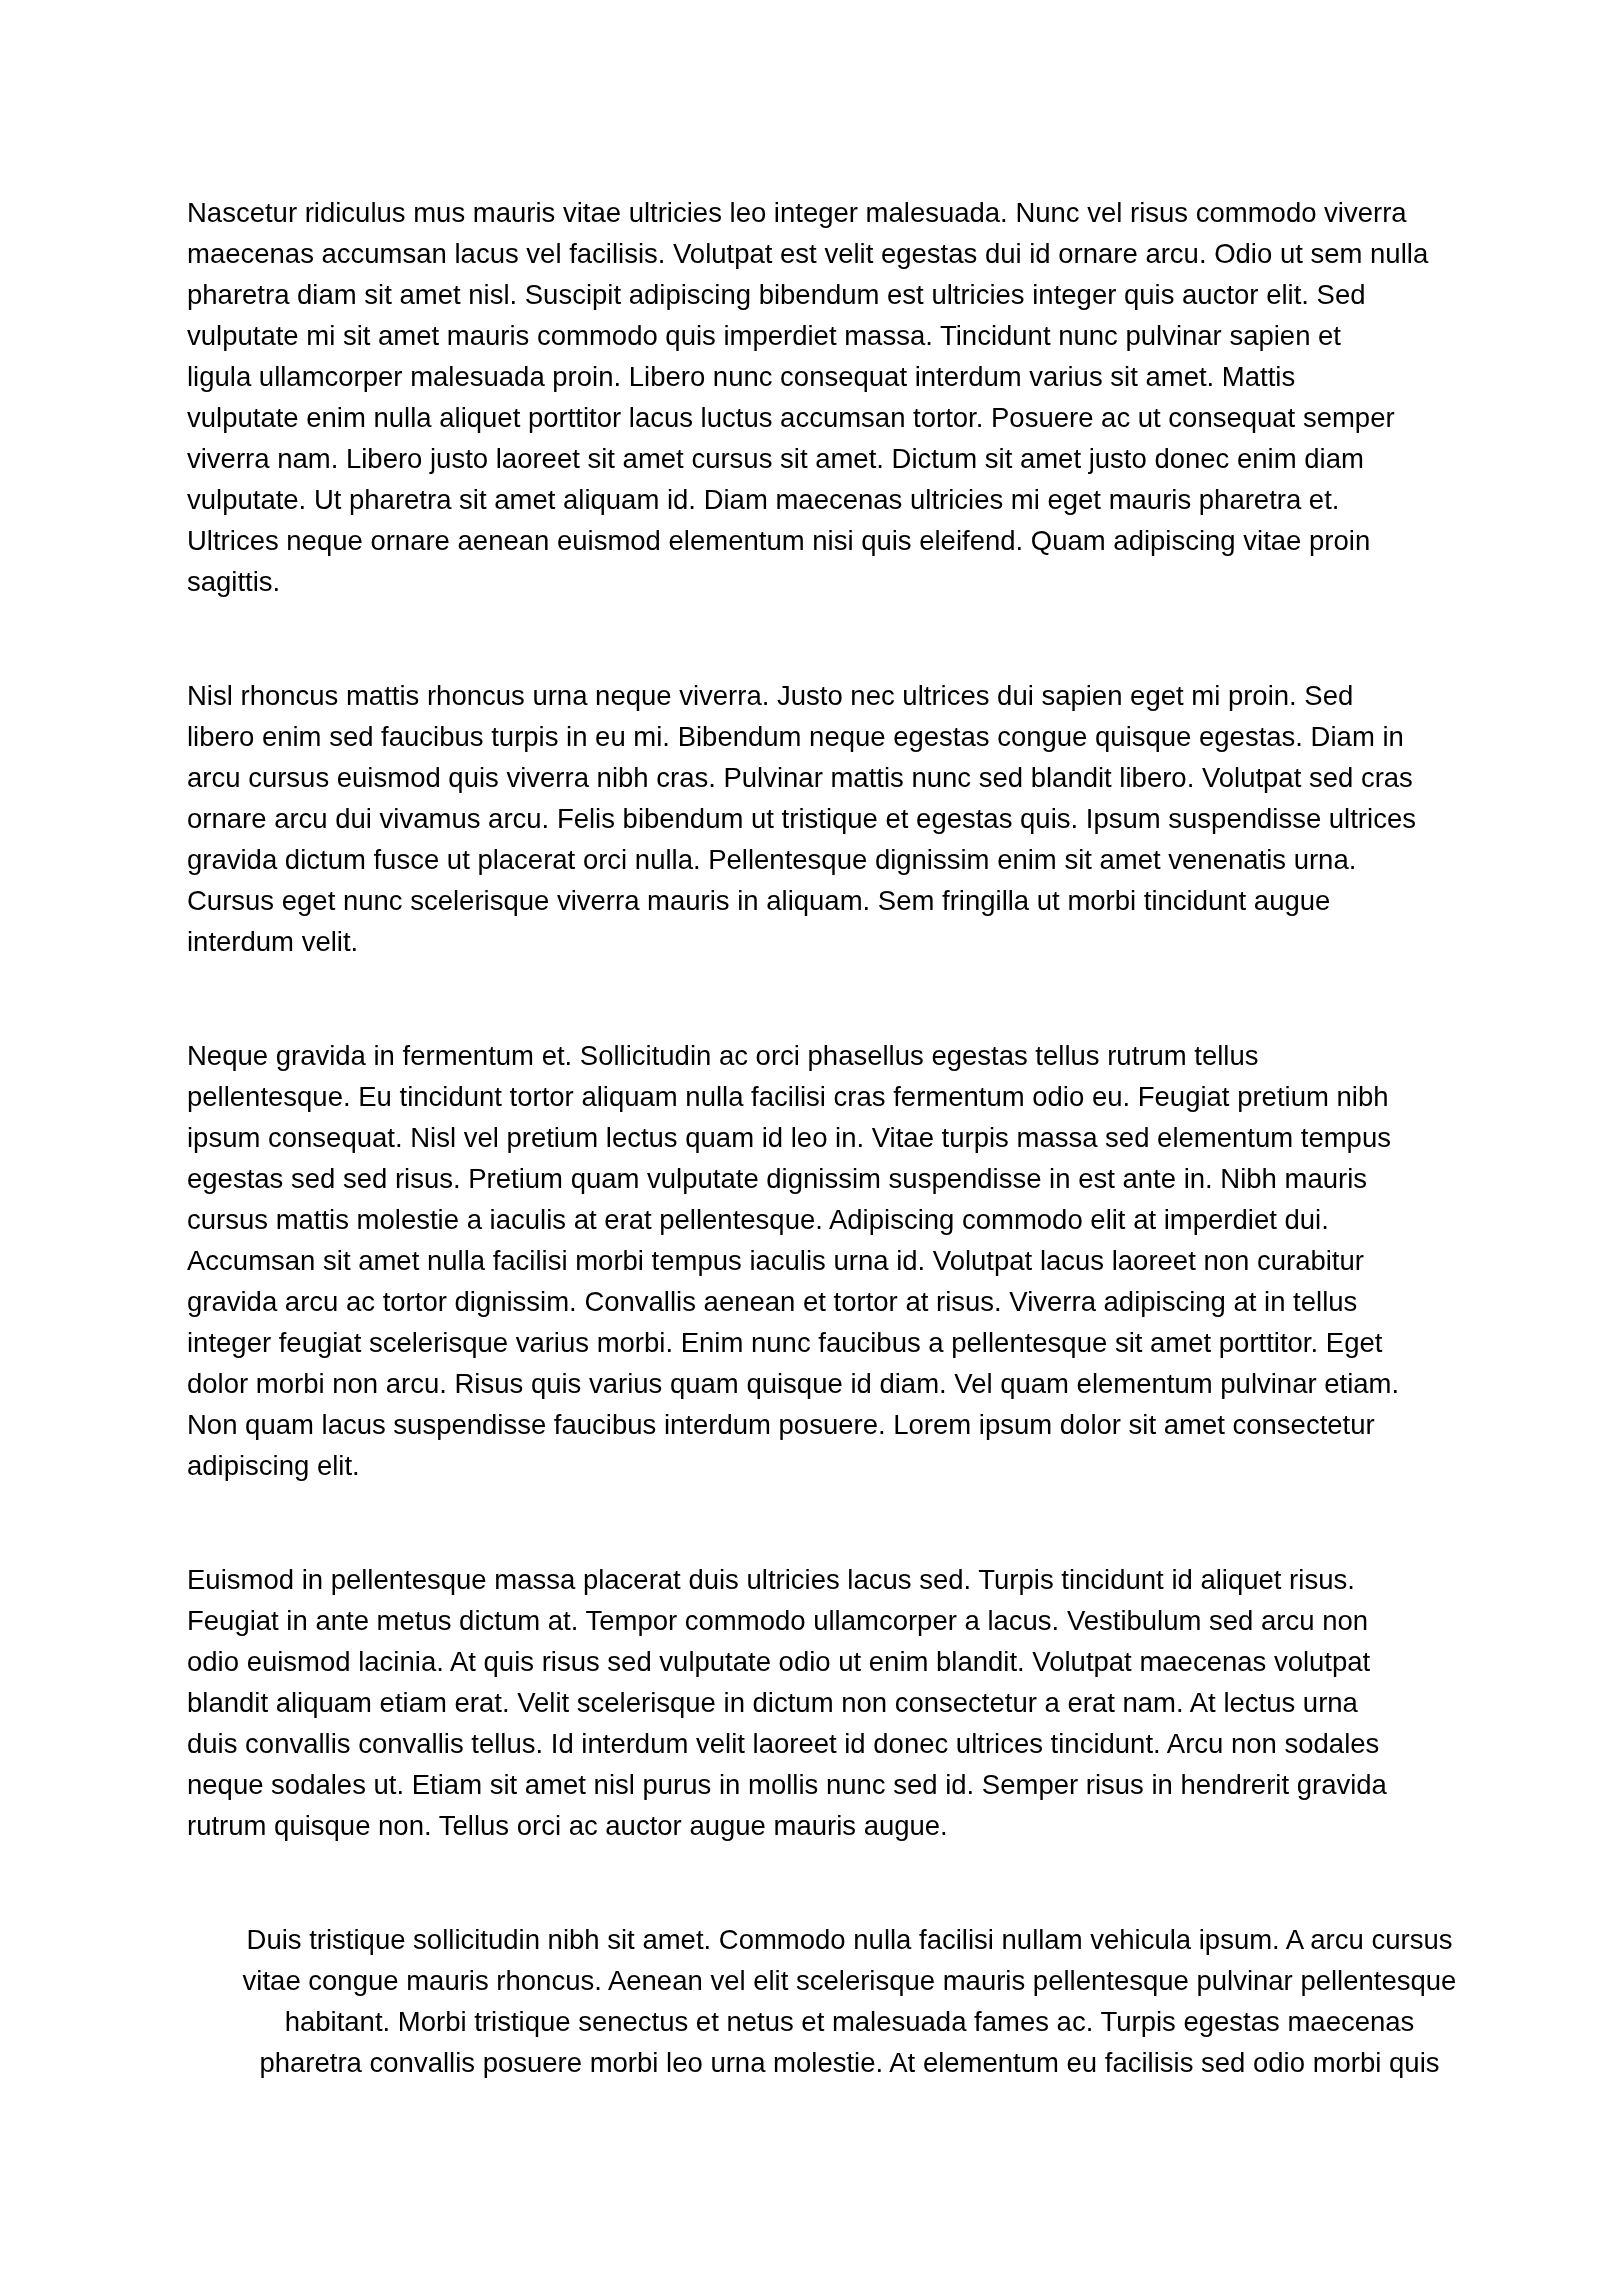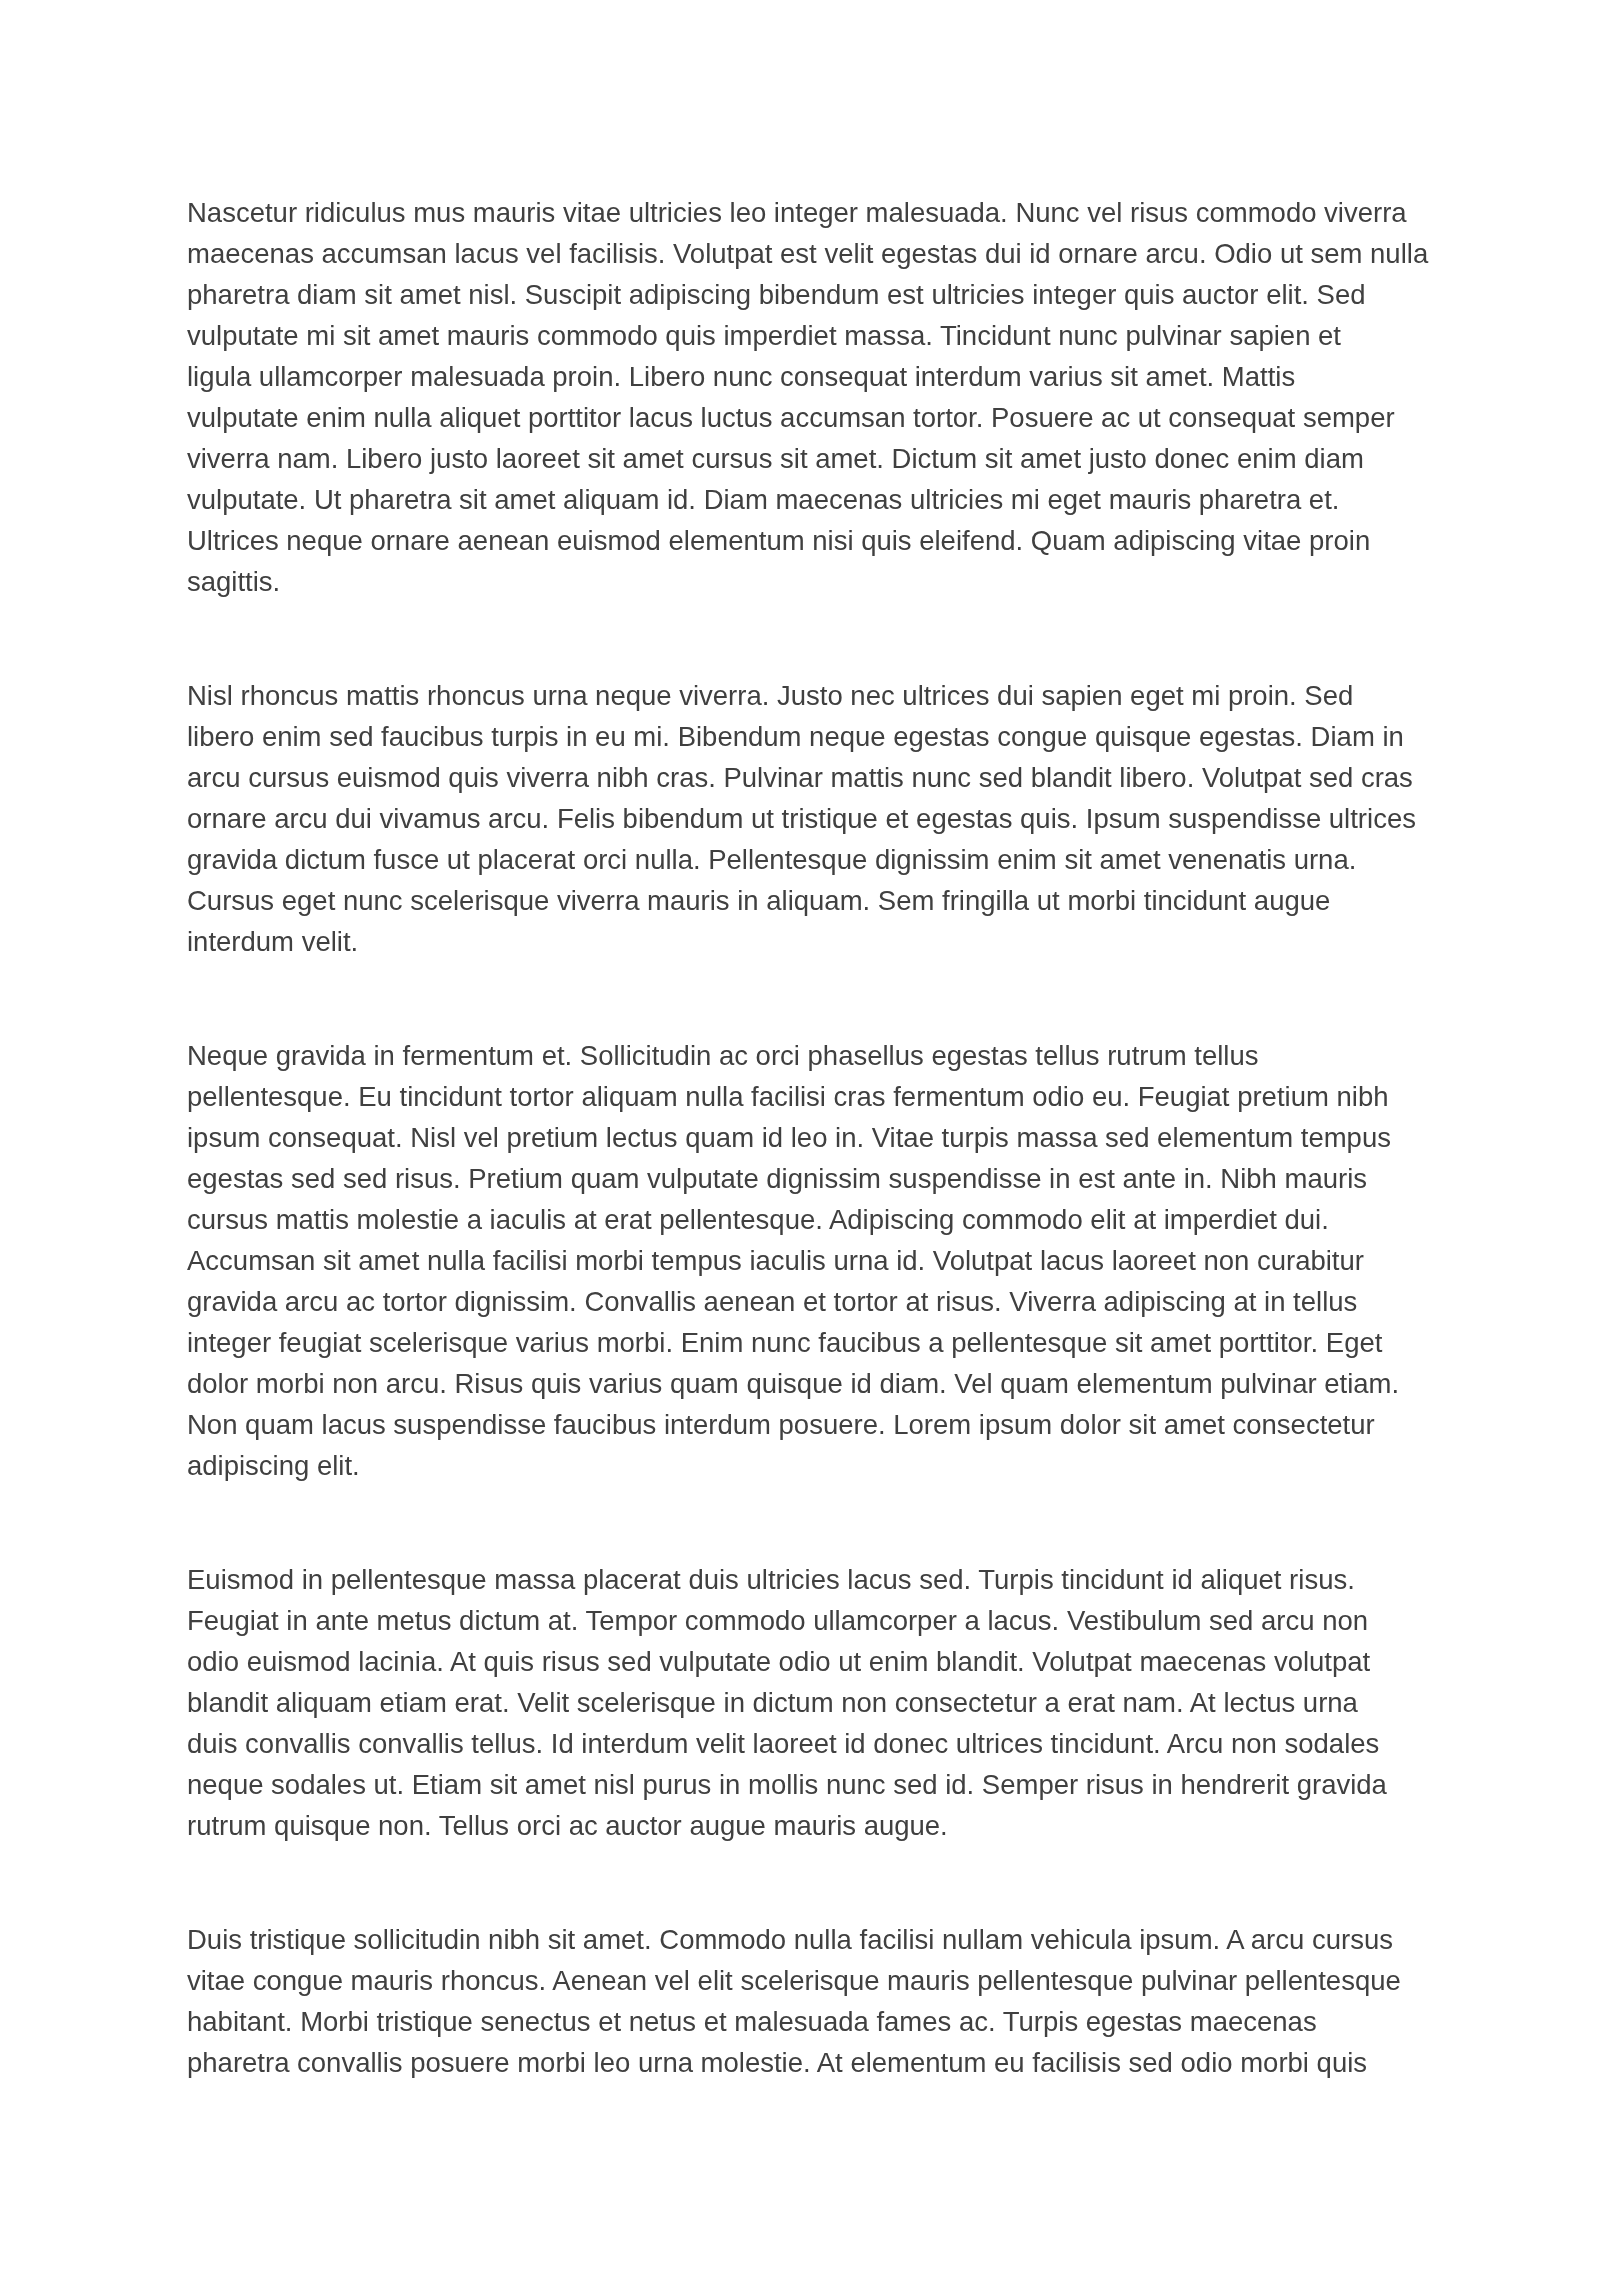--- a/index.html
+++ b/index.html
@@ -14,30 +14,31 @@
   }
   .page {
     box-sizing: border-box;
     width: 1623px;
     height: 2295px;
     background: #ffffff;
     padding: 192px 111px 0 187px;
     font-family: "Liberation Sans", "DejaVu Sans", sans-serif;
     font-size: 27.5px;
     line-height: 41px;
-    color: #404040;
+    color: #000000;
     text-align: left;
   }
   .para {
     margin: 0 0 73px 0;
     white-space: pre;      
     letter-spacing: 0px;
   }
   .para:last-child {
     margin-bottom: 0;
+    text-align: center;
   }
 </style>
 </head>
 <body>
 
 <div class="page">
   <p class="para">Nascetur ridiculus mus mauris vitae ultricies leo integer malesuada. Nunc vel risus commodo viverra
 maecenas accumsan lacus vel facilisis. Volutpat est velit egestas dui id ornare arcu. Odio ut sem nulla
 pharetra diam sit amet nisl. Suscipit adipiscing bibendum est ultricies integer quis auctor elit. Sed
 vulputate mi sit amet mauris commodo quis imperdiet massa. Tincidunt nunc pulvinar sapien et

